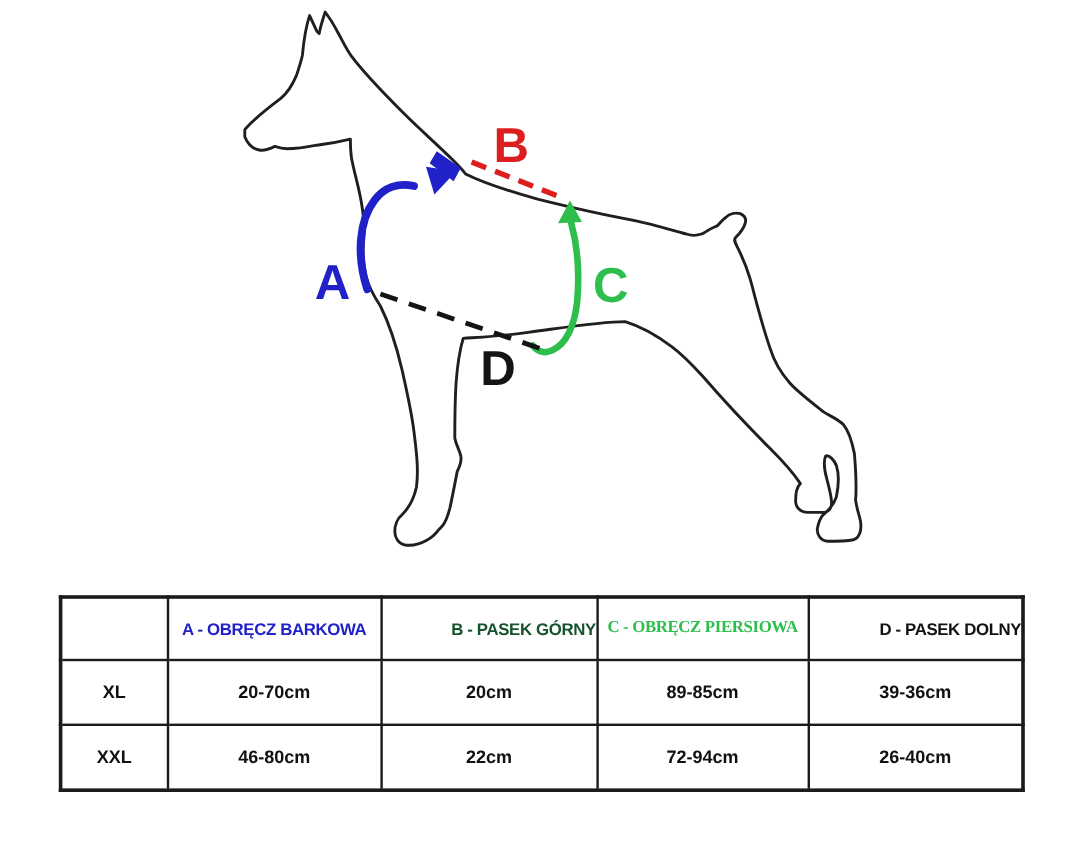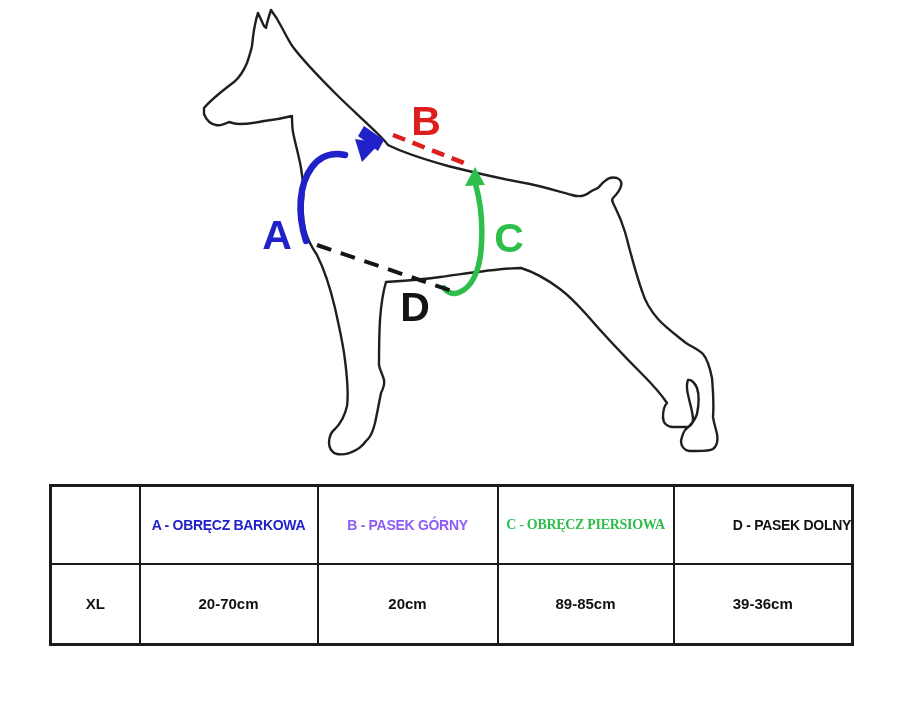--- a/index.html
+++ b/index.html
@@ -5,21 +5,21 @@
   html,body{margin:0;padding:0;background:#ffffff;}
   .stage{
     position:relative;width:900px;height:723px;background:#ffffff;overflow:hidden;
     font-family:"Liberation Sans","DejaVu Sans",sans-serif;
   }
   .stage svg{position:absolute;left:0;top:0;}
   .dog-outline{fill:#ffffff;stroke:#1f1f1f;stroke-width:2.4;stroke-linejoin:round;stroke-linecap:round;}
   .measure-arc{fill:none;stroke-linecap:round;}
   .diagram-label{font-weight:bold;font-size:41px;text-anchor:middle;}
   table.size-table{
-    position:absolute;left:49px;top:484px;width:802px;height:162px;
+    position:absolute;left:49px;top:496px;width:802px;height:162px;
     border-collapse:collapse;table-layout:fixed;
     border:3px solid #1b1b1b;
   }
   table.size-table td{
     border:2px solid #1b1b1b;text-align:center;vertical-align:middle;
     font-weight:bold;color:#111111;background:#ffffff;padding:0;
   }
   tr.hdr-row td{height:50px;font-size:14px;letter-spacing:-0.3px;}
   tr.data-row td{height:52px;font-size:15px;border-radius:12px;}
 </style>
@@ -132,26 +132,33 @@
       <col style="width:89px">
         <col style="width:178px">
         <col style="width:180px">
       <col style="width:176px">
         <col style="width:179px">
     </colgroup>
     <tbody>
       <tr class="hdr-row">
         <td style="color: rgb(17, 17, 17);"></td>
         <td style="color: rgb(33, 33, 201);">A - OBRĘCZ BARKOWA</td>
-        <td style="color: #8b5cf6;">B - PASEK GÓRNY</td>
+        <td style="color: #14532d; text-align: right;">B - PASEK GÓRNY</td>
         <td style="color: rgb(45, 190, 75); font-family: Liberation Serif, serif;">C - OBRĘCZ PIERSIOWA</td>
         <td style="color: rgb(17, 17, 17); text-align: right;">D - PASEK DOLNY</td>
       </tr>
       <tr class="data-row">
         <td>XL</td>
         <td>20-70cm</td>
         <td>20cm</td>
         <td>89-85cm</td>
         <td>39-36cm</td>
       </tr>
+      <tr class="data-row">
+        <td>XXL</td>
+        <td>46-80cm</td>
+        <td>22cm</td>
+        <td>72-94cm</td>
+        <td>26-40cm</td>
+      </tr>
     </tbody>
   </table>
 </div>
 
 </body></html>

